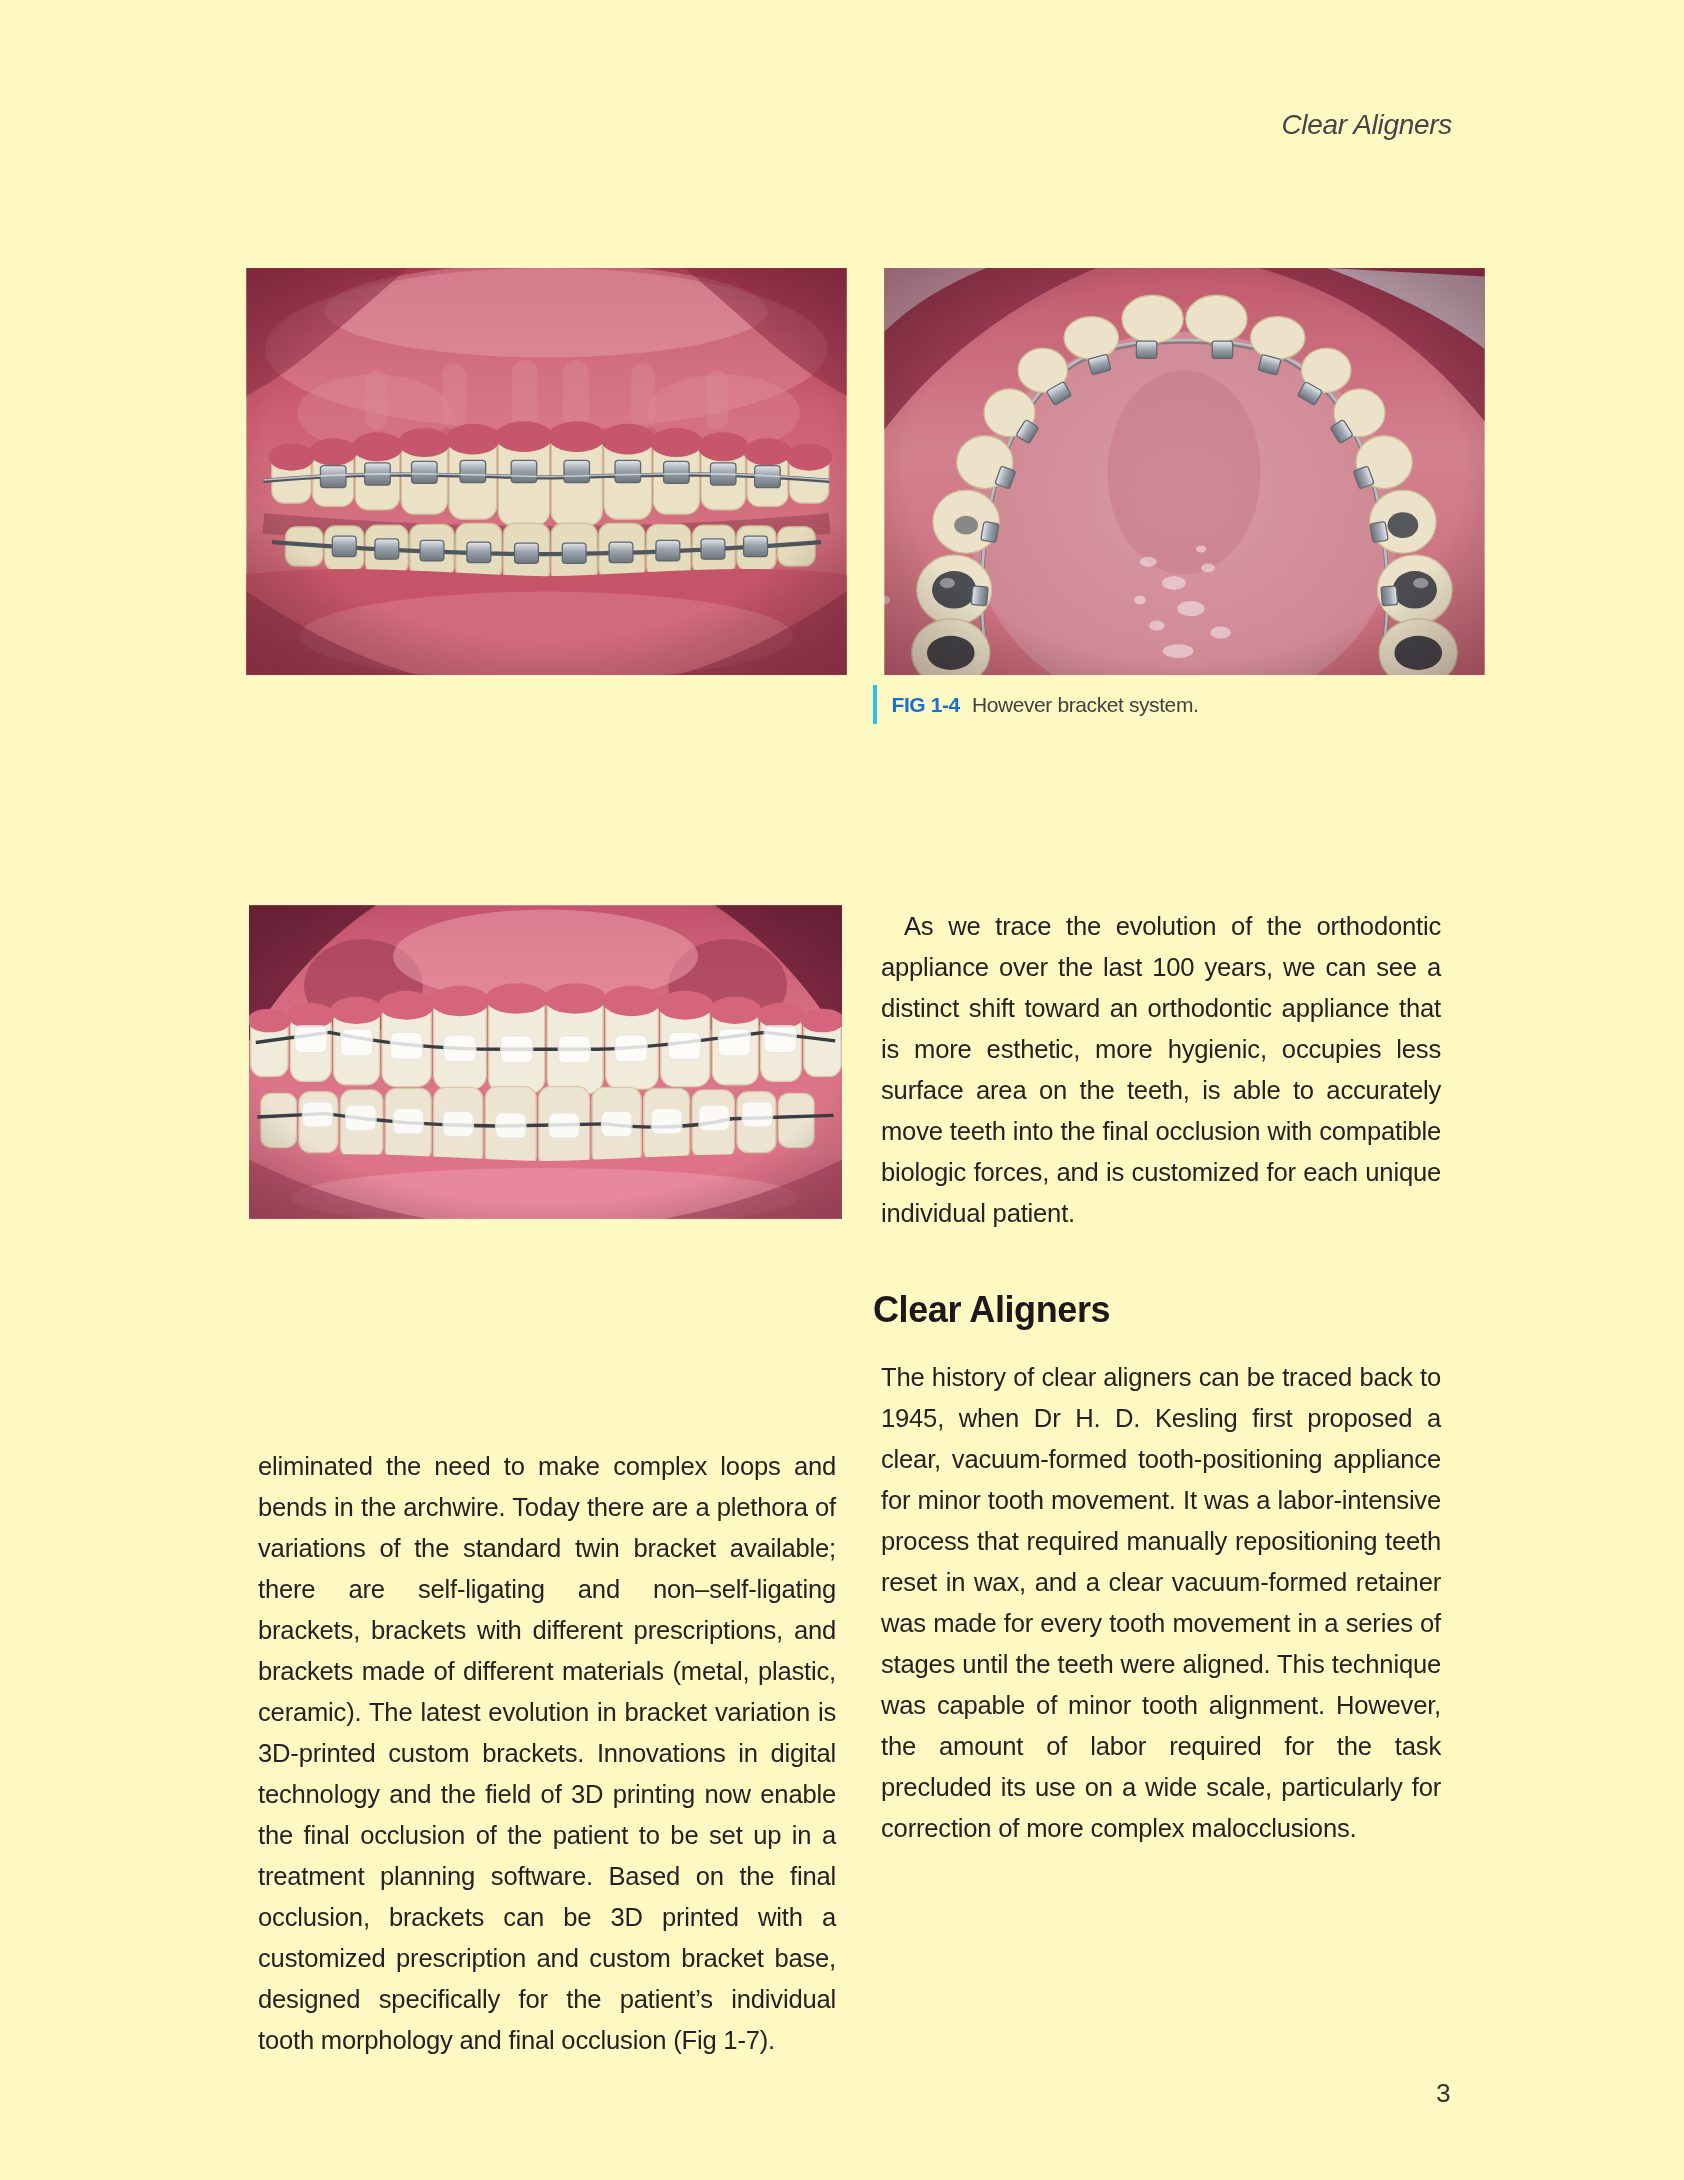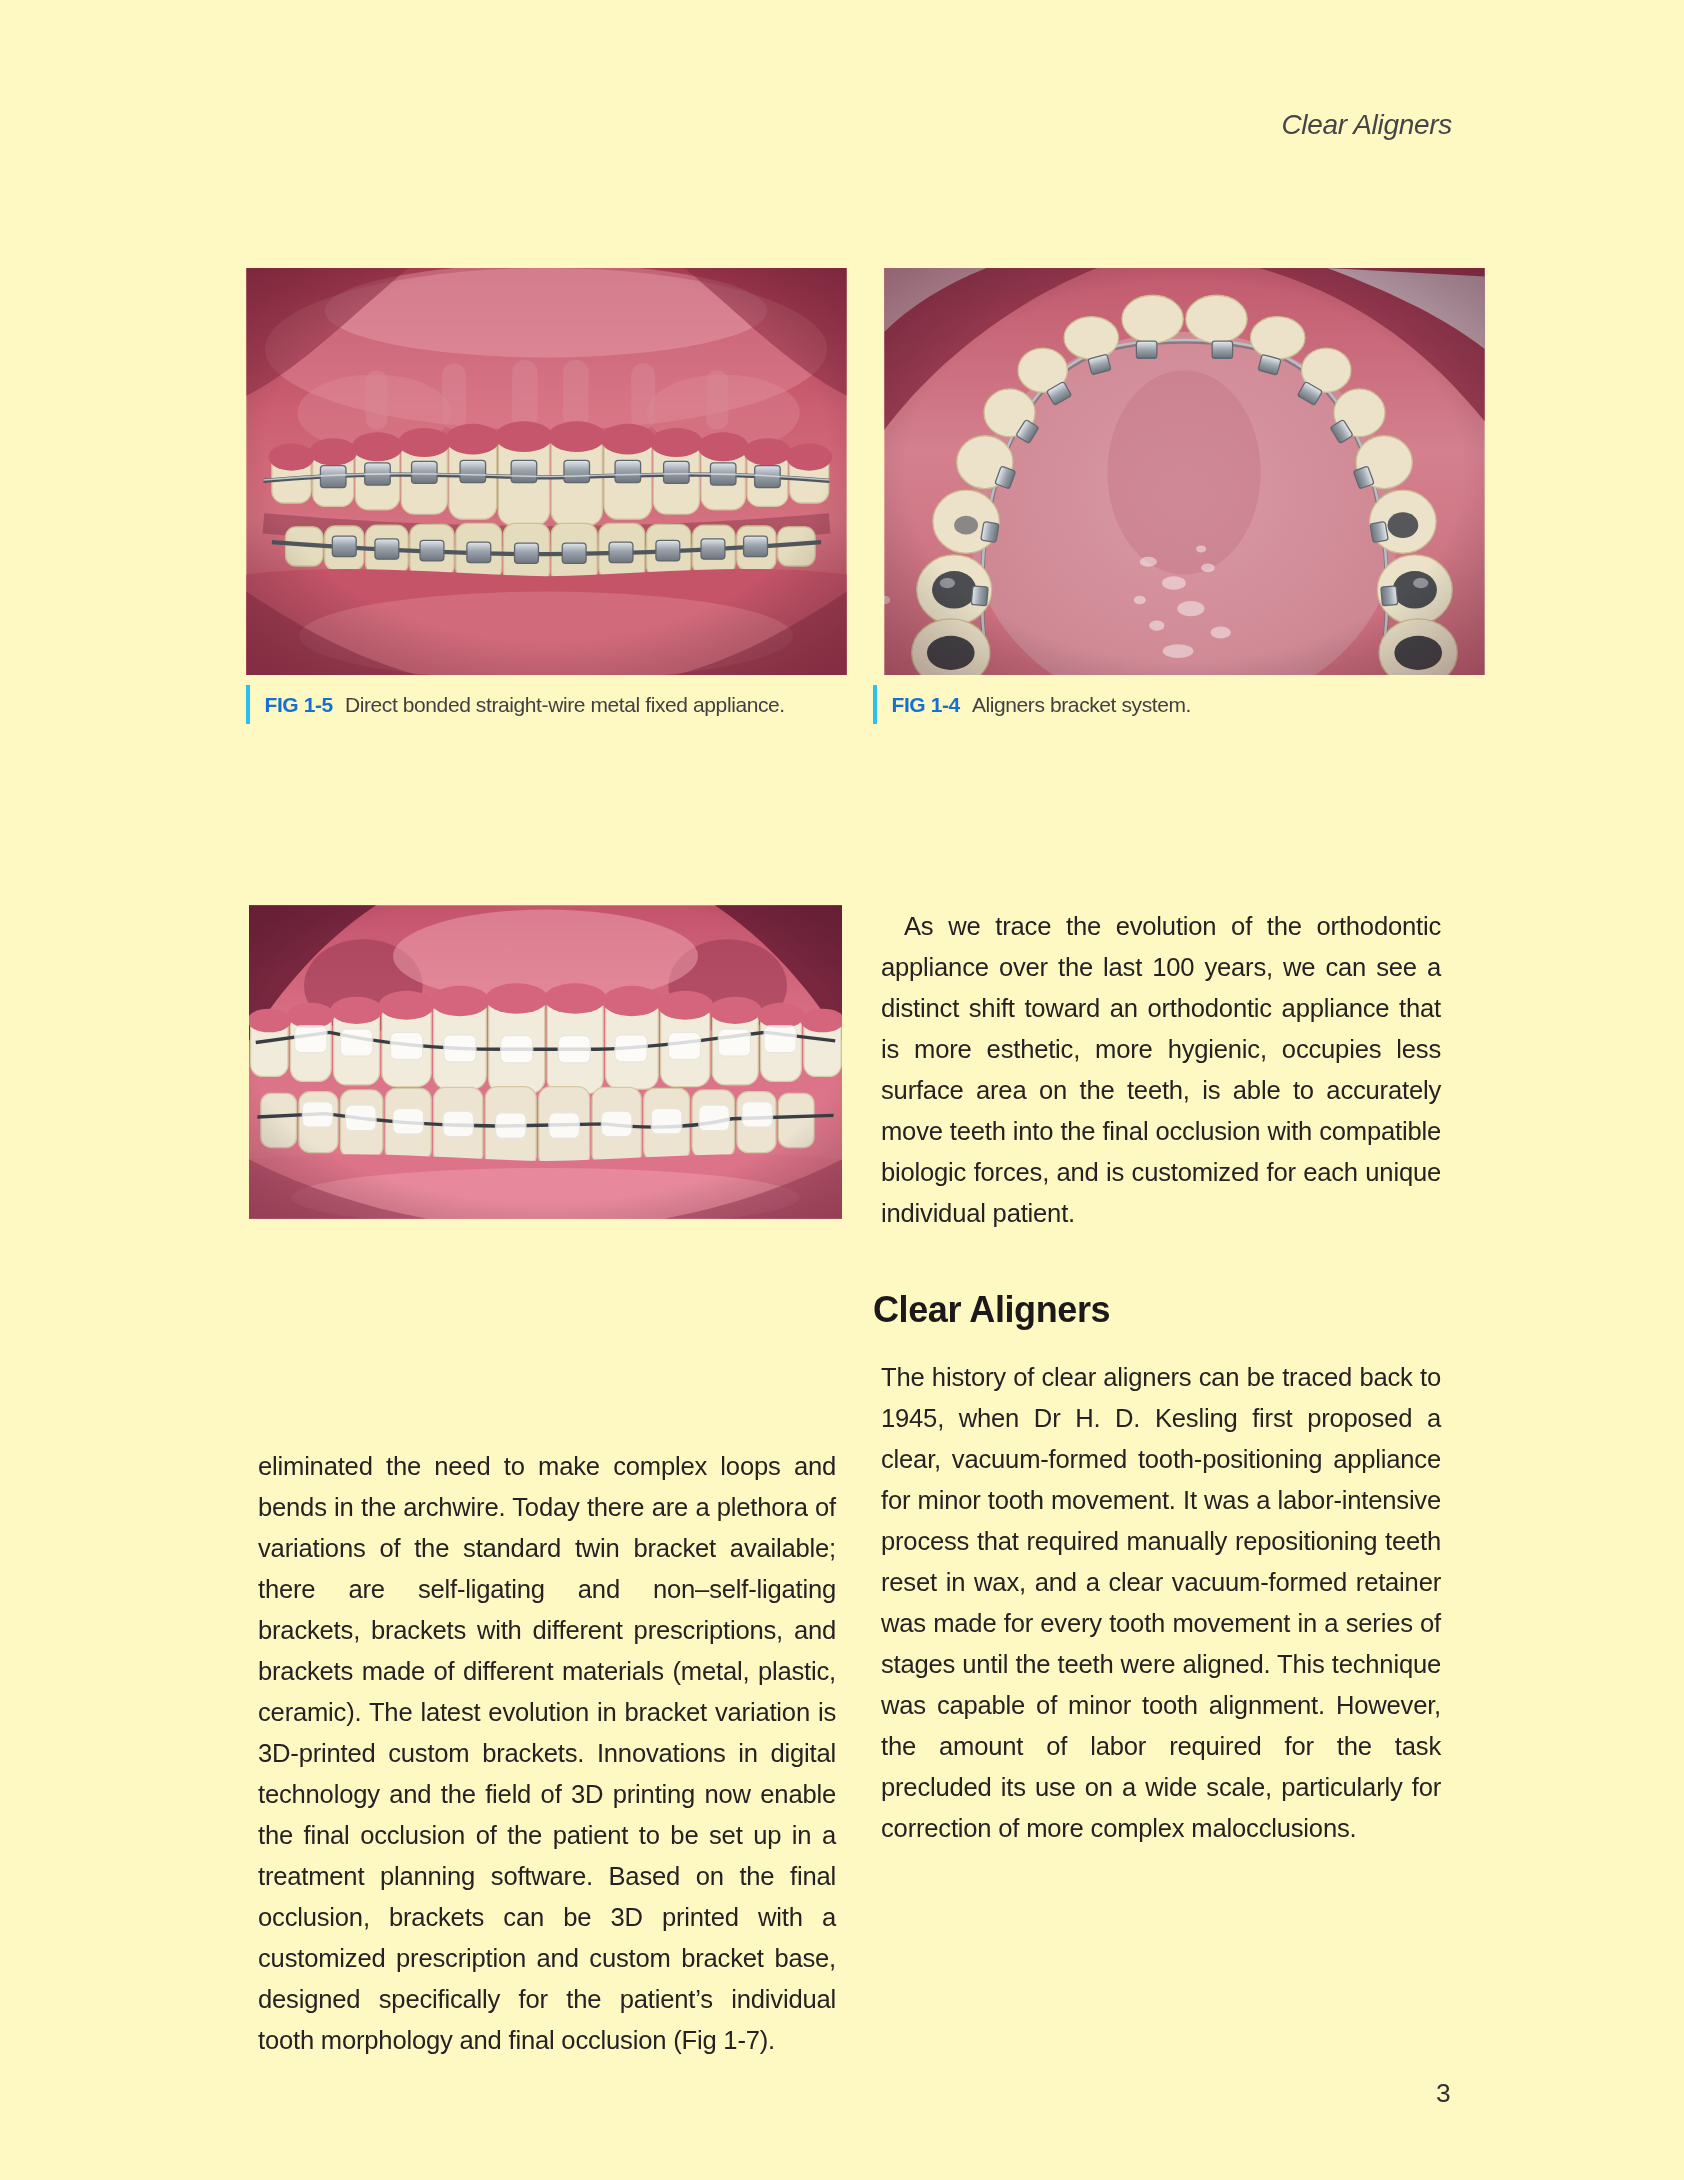--- a/index.html
+++ b/index.html
@@ -273,26 +273,23 @@
           <rect x="552" y="237" width="22" height="18" rx="3" transform="rotate(70 563 246)"></rect>
         <rect x="113" y="301" width="22" height="18" rx="3" transform="rotate(-80 124 310)"></rect>
           <rect x="570" y="301" width="22" height="18" rx="3" transform="rotate(80 581 310)"></rect>
         <rect x="101" y="376" width="22" height="18" rx="3" transform="rotate(-85 112 385)"></rect>
           <rect x="582" y="376" width="22" height="18" rx="3" transform="rotate(85 593 385)"></rect>
       </g>
       <rect width="705" height="478" fill="url(#p2vig)"></rect>
     </svg>
   </figure>
 
-  <div class="fig-caption" style="left:246px;top:685px;width:622px;">
-    <span class="fig-label">FIG 1-5</span><span>Direct bonded straight-wire metal fixed appliance.</span>
-  </div>
 
   <div class="fig-caption" style="left:873px;top:685px;width:596px;">
-    <span class="fig-label">FIG 1-4</span><span>Aligners bracket system.</span>
+    <span class="fig-label">FIG 1-4</span><span>However bracket system.</span>
   </div>
 
   <figure class="photo" style="left:249px;top:905px;width:593px;height:314px;margin:0;">
     <svg viewBox="0 0 700 370" aria-hidden="true">
       <defs>
         <linearGradient id="p3bg" x1="0" y1="0" x2="0" y2="1">
           <stop offset="0" stop-color="#c4536d"></stop>
             <stop offset="0.4" stop-color="#da7287"></stop>
             <stop offset="1" stop-color="#e2798e"></stop>
         </linearGradient>

